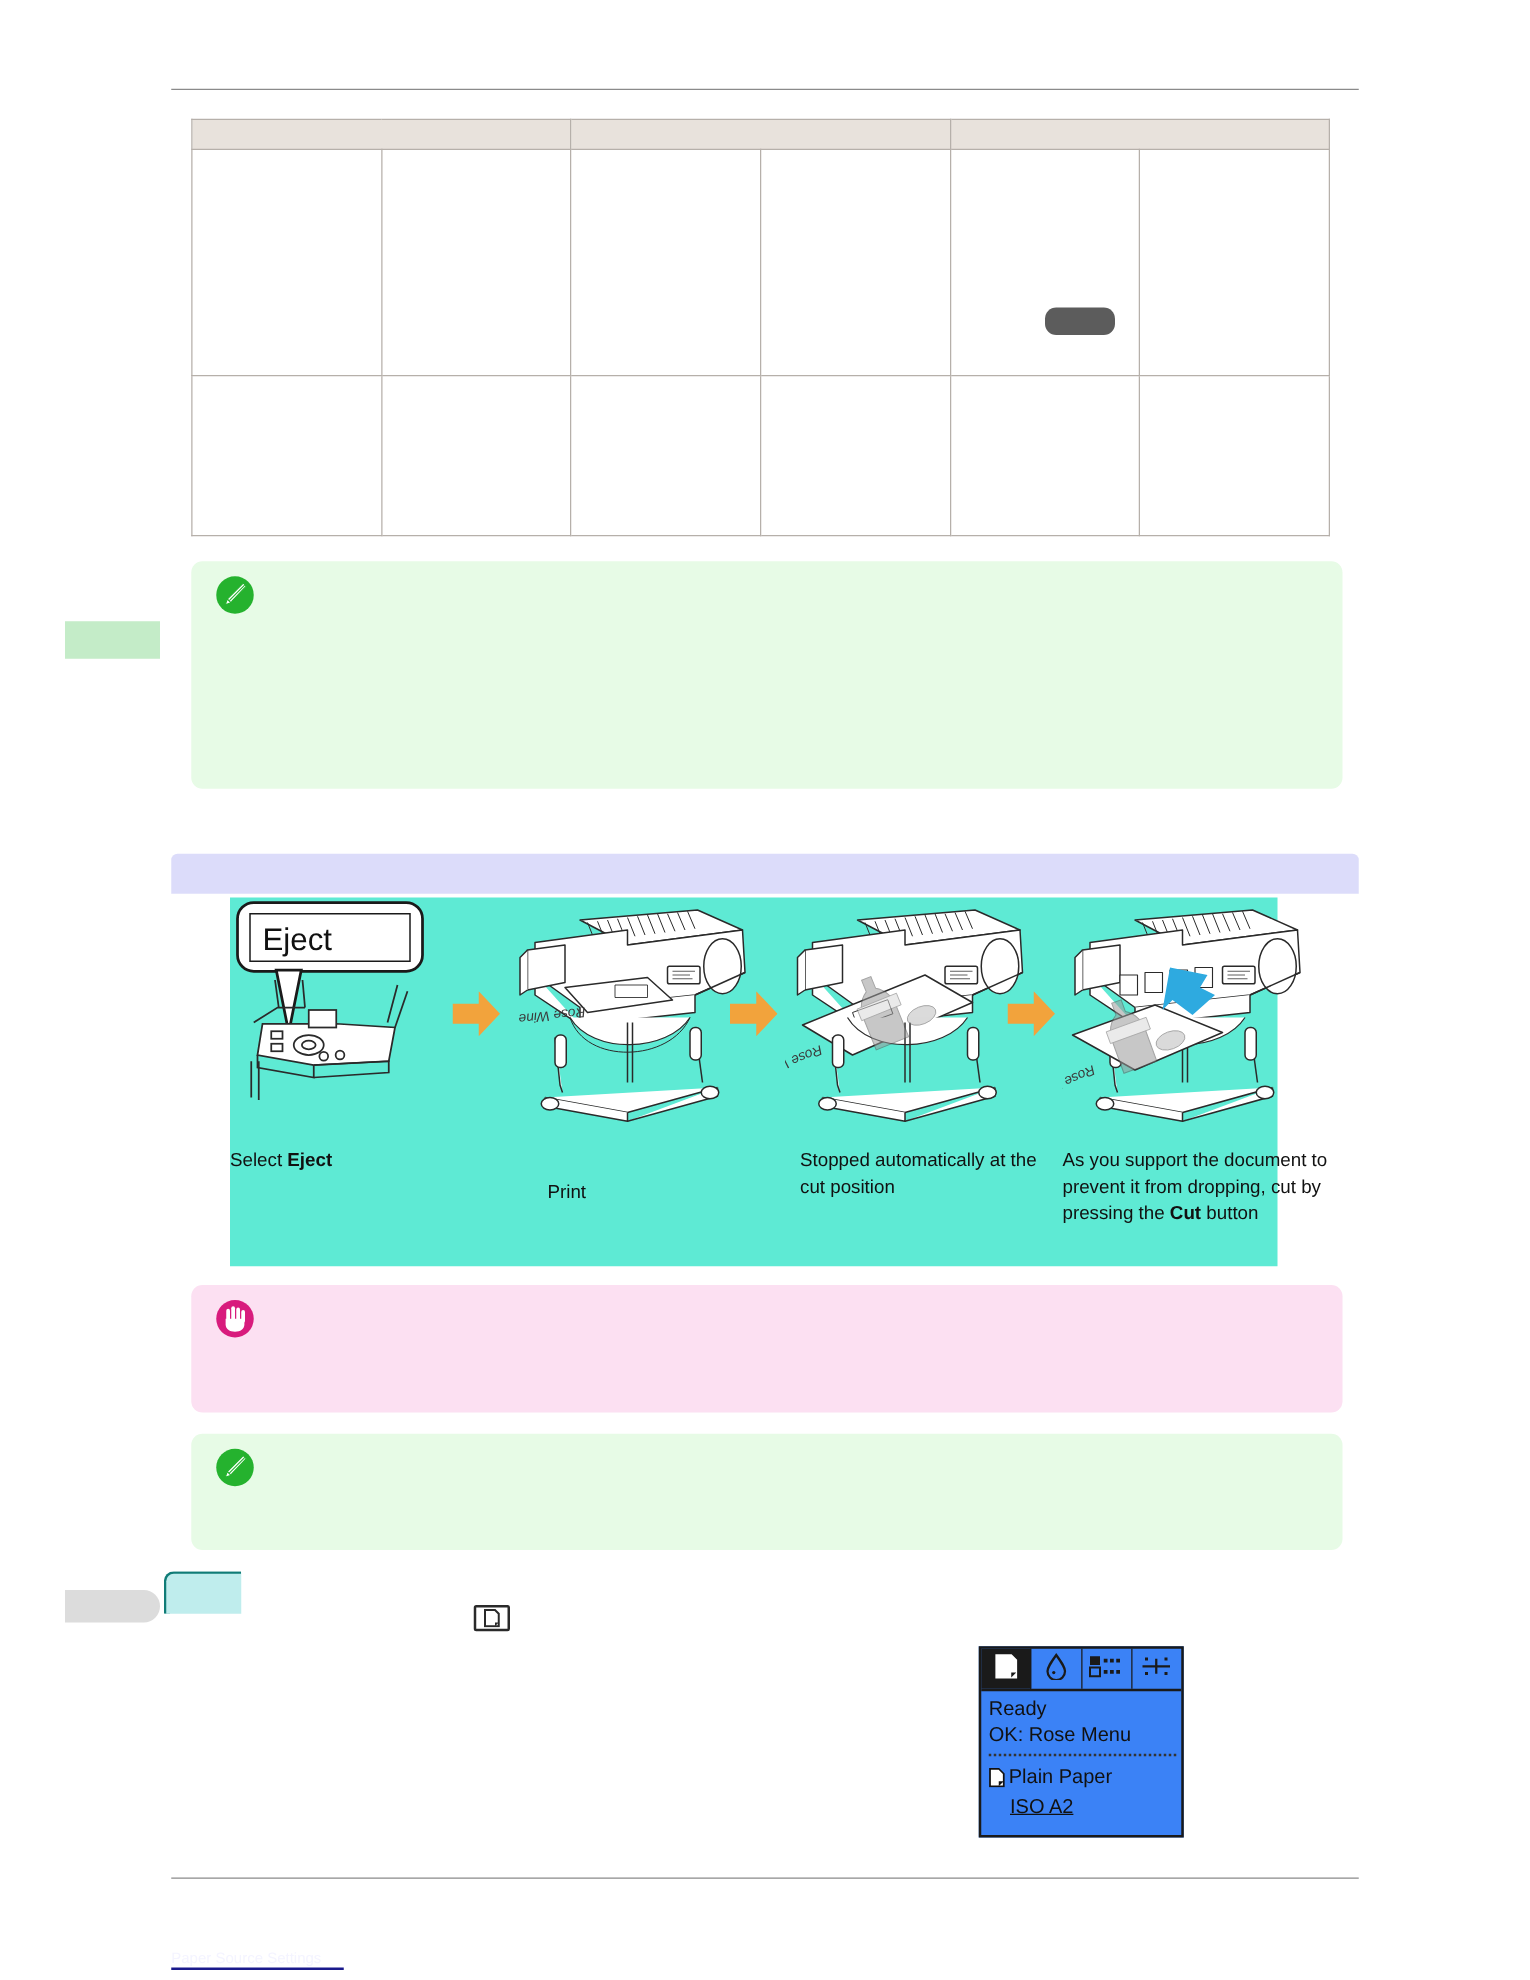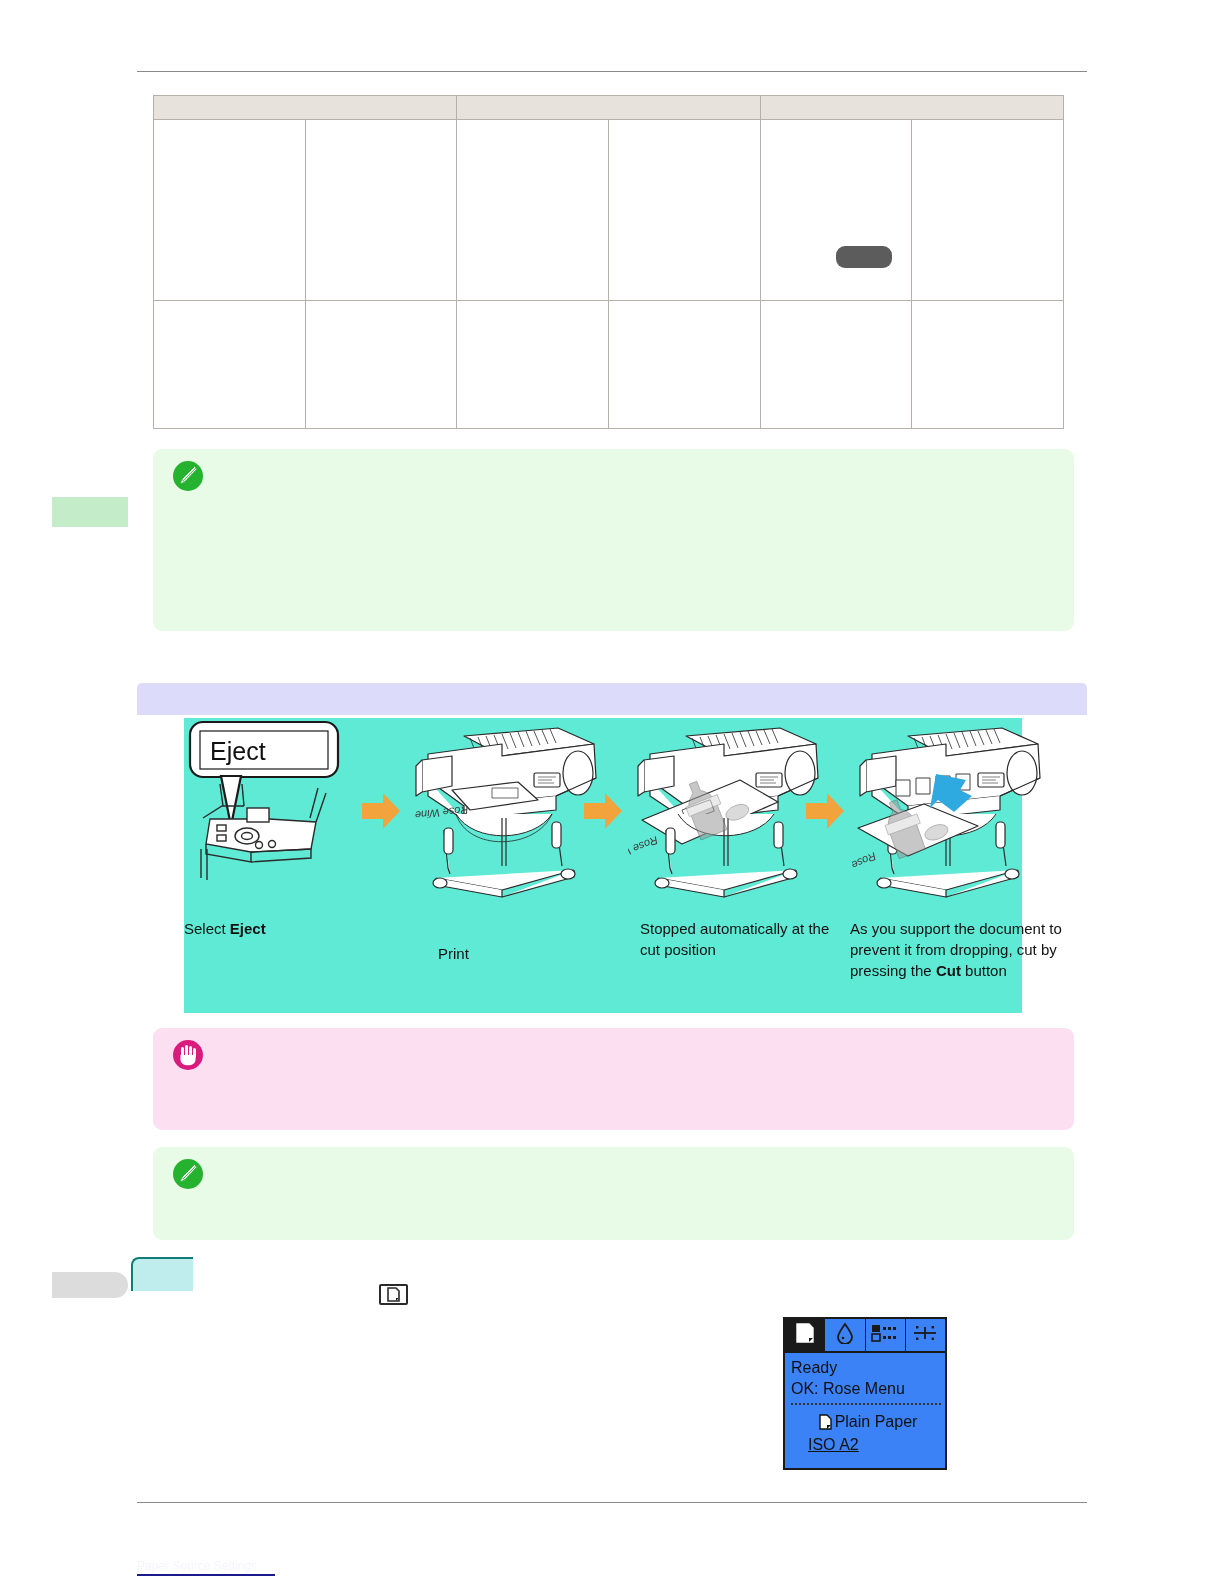--- a/index.html
+++ b/index.html
@@ -238,21 +238,20 @@
   }
   .lcd-divider {
     margin: 4px 4px 6px 0;
     border-top: 2px dotted #333;
     height: 0;
   }
   .lcd-paper-row {
     display: flex;
     align-items: flex-start;
     gap: 3px;
-    justify-content: center;
   }
   .lcd-indent { padding-left: 17px; text-decoration: underline; }
 
   
   .btn-glyph {
     position: absolute;
     left: 379px;
     top: 1284px;
     width: 29px;
     height: 21px;

